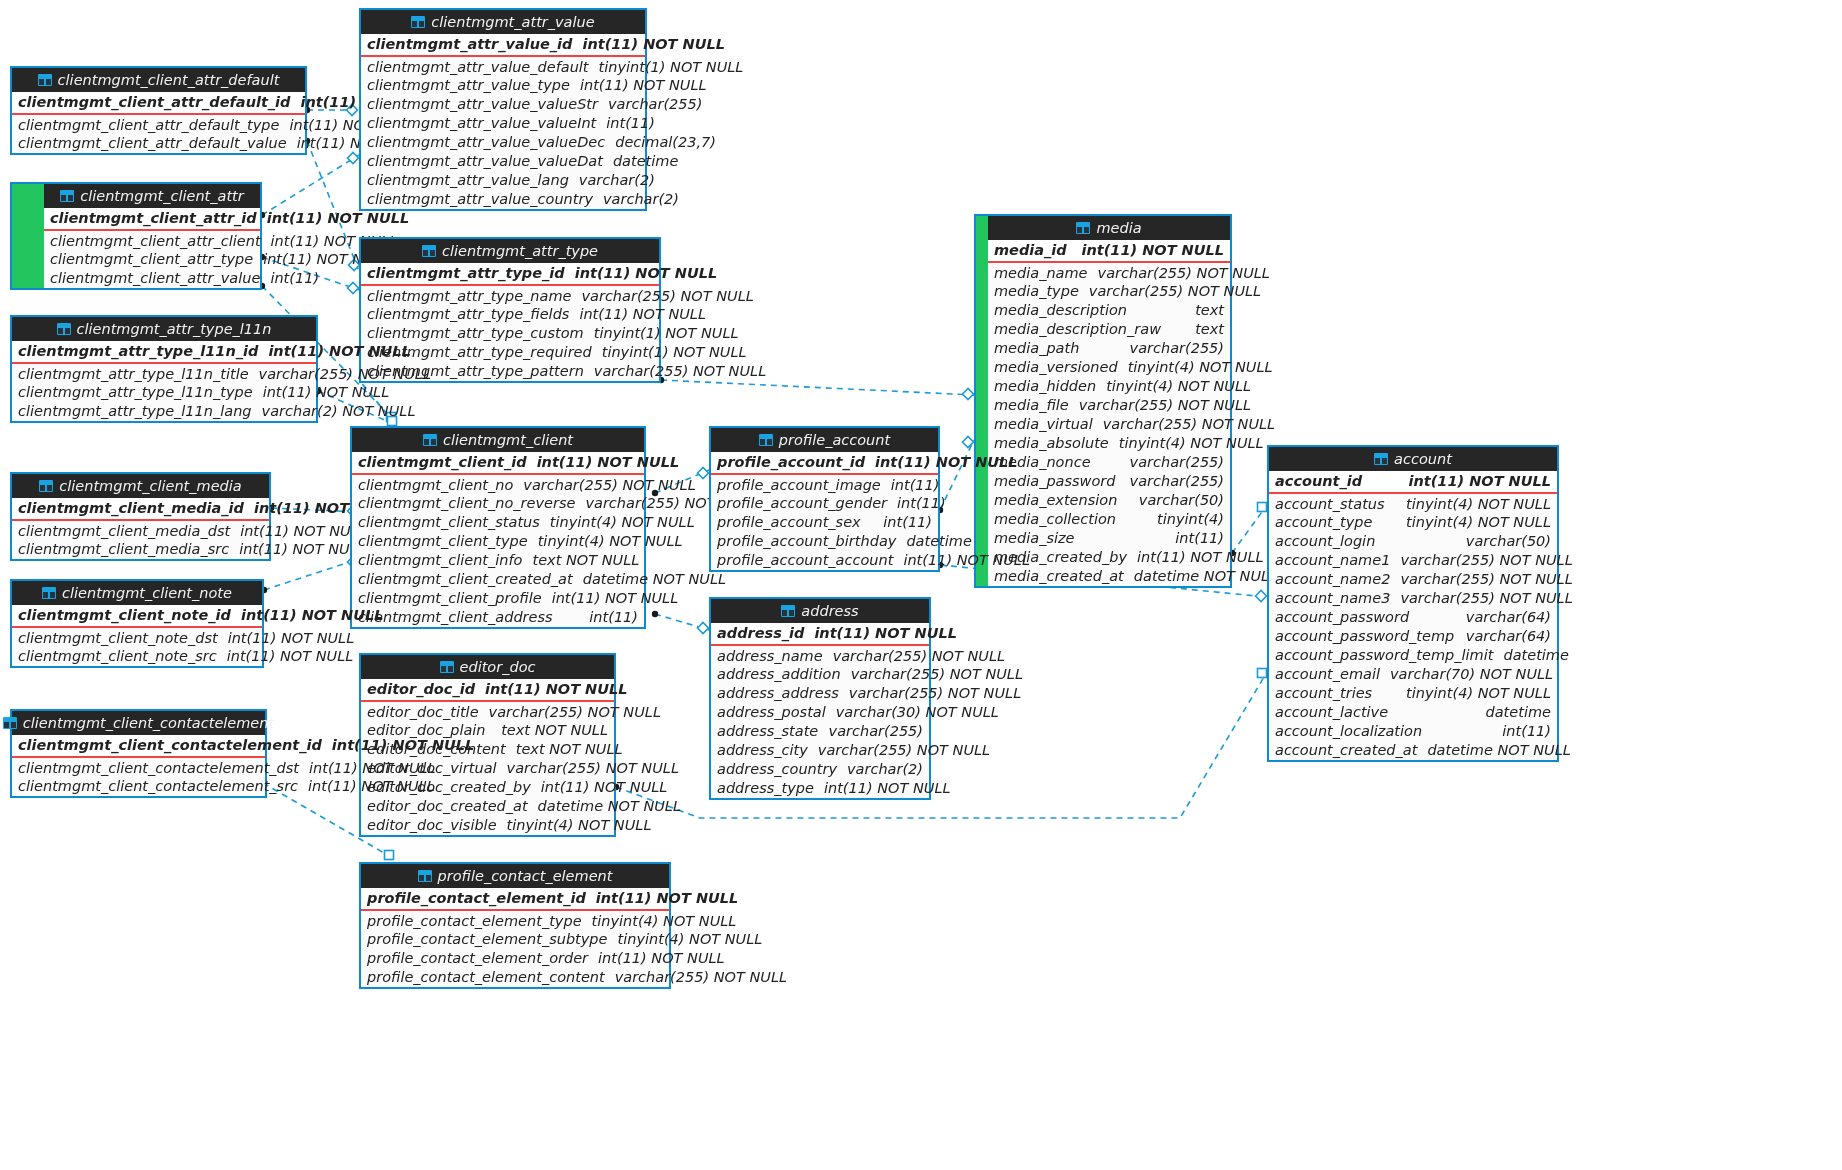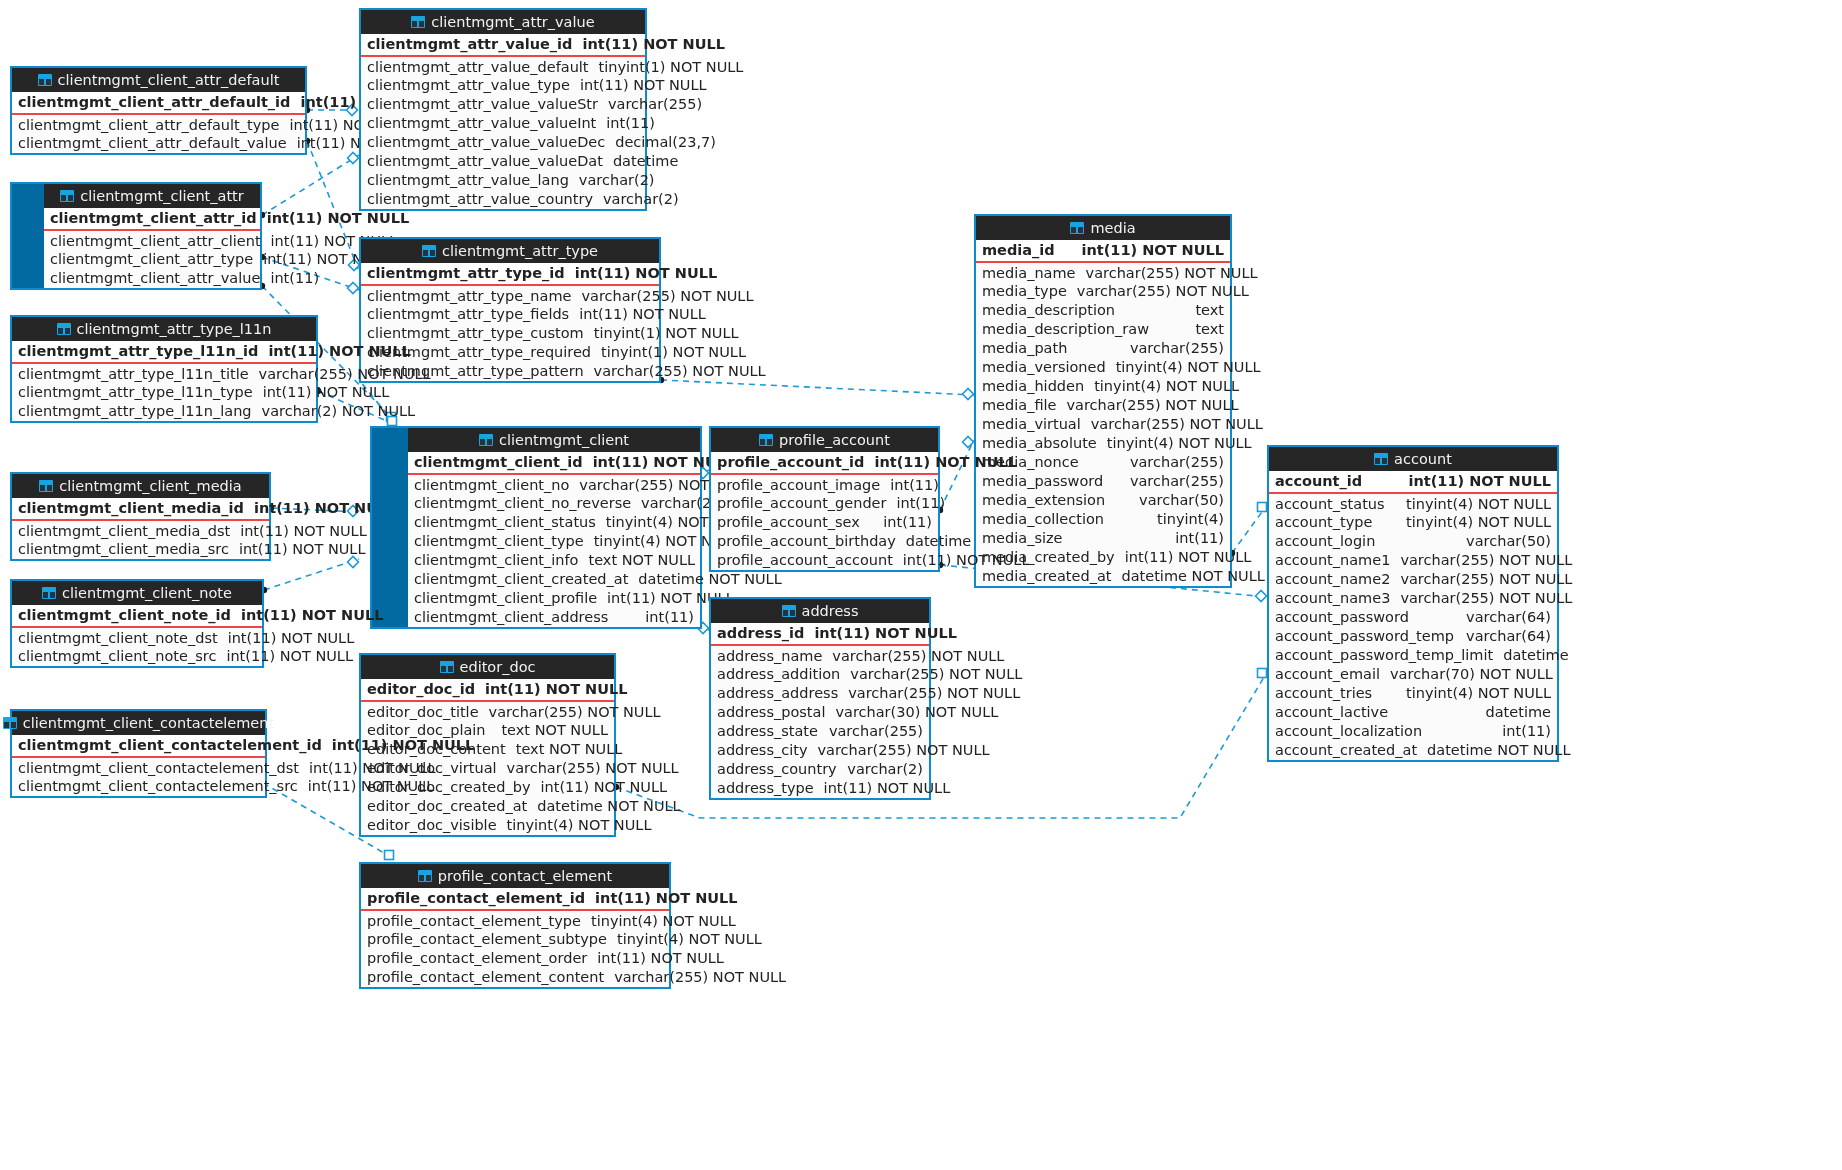--- a/index.html
+++ b/index.html
@@ -4,22 +4,22 @@
 <style>
   html,body{margin:0;padding:0;background:#ffffff;}
   body{
     width:1842px;height:1170px;position:relative;overflow:hidden;
     font-family:"DejaVu Sans","Liberation Sans",sans-serif;
   }
   #canvas{position:absolute;inset:0;width:1842px;height:1170px;}
   svg#edges{position:absolute;left:0;top:0;width:1842px;height:1170px;pointer-events:none;z-index:1;}
 
   .table-box{
-    position:absolute;z-index:2;background:#0369a1;
-    border:2px solid #0d8bd1;box-sizing:border-box;
+    position:absolute;z-index:2;background:#22c55e;
+    border:2px solid #0d8bd1;box-sizing:border-box;font-style:italic;
   }
   .tbl-header{
     background:#262626;color:#f2f2f2;height:24px;line-height:24px;
     text-align:center;font-size:14.5px;white-space:nowrap;
     display:flex;align-items:center;justify-content:center;gap:6px;
   }
   .tbl-icon{
     width:14px;height:12px;display:inline-block;position:relative;flex:0 0 auto;
     background:#19a3e0;border-radius:1px;
   }
@@ -258,21 +258,21 @@
         <div class="row">
           <span class="col-name">clientmgmt_client_media_dst</span>
           <span class="col-type">int(11) NOT NULL</span>
         </div>
         <div class="row">
           <span class="col-name">clientmgmt_client_media_src</span>
           <span class="col-type">int(11) NOT NULL</span>
         </div>
       </div>
     </div>
-    <div class="table-box" style="left: 974px; top: 214px; width: 258px;">
+    <div class="table-box" style="left: 974px; top: 214px; width: 258px; padding-left: 12px;">
       <div class="tbl-header">
         <span class="tbl-icon"></span>
         <span class="tbl-name">media</span>
       </div>
       <div class="row pk">
         <span class="col-name">media_id</span>
         <span class="col-type">int(11) NOT NULL</span>
       </div>
       <div class="rows">
         <div class="row">
@@ -338,21 +338,21 @@
         <div class="row">
           <span class="col-name">media_created_by</span>
           <span class="col-type">int(11) NOT NULL</span>
         </div>
         <div class="row">
           <span class="col-name">media_created_at</span>
           <span class="col-type">datetime NOT NULL</span>
         </div>
       </div>
     </div>
-    <div class="table-box" style="left: 370px; top: 426px; width: 332px; padding-left: 36px;">
+    <div class="table-box" style="left: 350px; top: 426px; width: 296px;">
       <div class="tbl-header">
         <span class="tbl-icon"></span>
         <span class="tbl-name">clientmgmt_client</span>
       </div>
       <div class="row pk">
         <span class="col-name">clientmgmt_client_id</span>
         <span class="col-type">int(11) NOT NULL</span>
       </div>
       <div class="rows">
         <div class="row">

